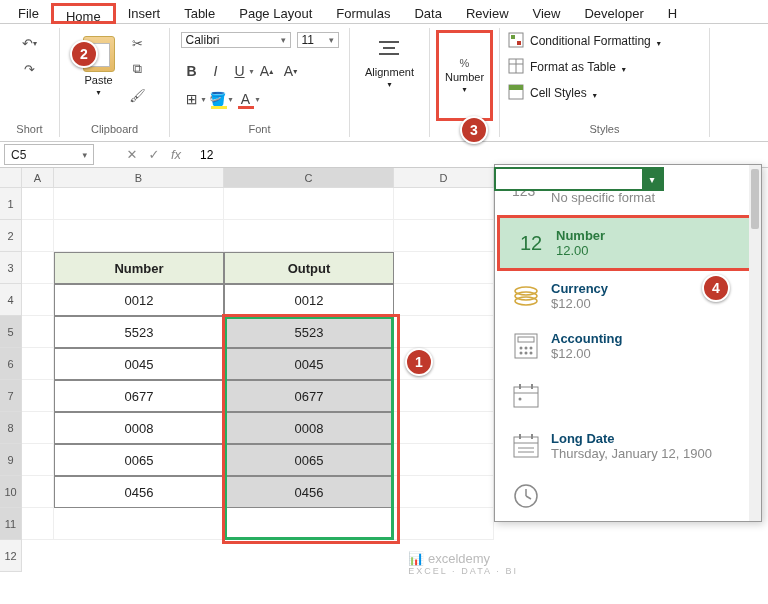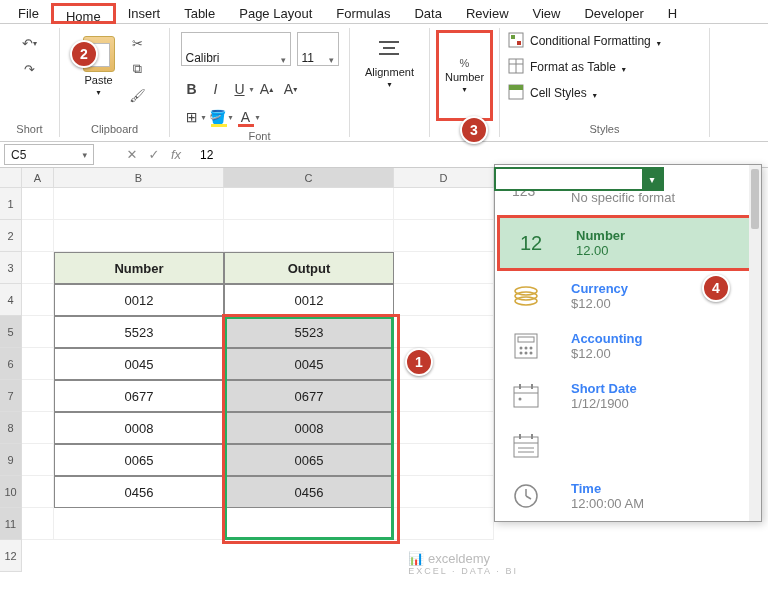--- a/index.html
+++ b/index.html
@@ -10,21 +10,21 @@
 .tab.home-highlight{border:3px solid #e74c3c}
 .ribbon{display:flex;border-bottom:1px solid #ccc;height:118px;padding:4px 0}
 .group{border-right:1px solid #ddd;padding:4px 8px 2px;display:flex;flex-direction:column;justify-content:space-between;align-items:center}
 .group-label{color:#666;font-size:11px;text-align:center;margin-top:2px}
 .group-content{display:flex;align-items:flex-start;gap:6px;flex:1}
 .icon-btn{display:flex;align-items:center;justify-content:center;width:26px;height:22px;cursor:pointer;color:#555}
 .big-btn{display:flex;flex-direction:column;align-items:center;justify-content:center;padding:4px;cursor:pointer;gap:2px}
 .big-btn span{font-size:11px}
 .paste-icon{width:32px;height:36px;background:linear-gradient(#f2d191,#e4b965);border:1px solid #c9a84f;border-radius:3px;position:relative}
 .paste-icon::after{content:"";position:absolute;top:6px;left:4px;right:4px;bottom:4px;background:#fff;border:1px solid #bbb}
-.combo{display:flex;align-items:flex-end;border:1px solid #bbb;height:34px;font-size:12px;padding:0 4px;background:#fff}
+.combo{display:flex;align-items:center;border:1px solid #bbb;height:16px;font-size:12px;padding:0 4px;background:#fff}
 .combo .chev{margin-left:auto;color:#666;font-size:9px}
 .font-box{width:110px}
 .size-box{width:42px}
 .font-row{display:flex;gap:6px;margin-bottom:6px}
 .btn-row{display:flex;gap:2px;align-items:center}
 .btn-row .b{width:22px;height:22px;display:flex;align-items:center;justify-content:center;cursor:pointer;font-size:14px;color:#444}
 .btn-row .chev-sm{font-size:8px;color:#666;margin-left:-3px}
 .underline{text-decoration:underline}
 .number-highlight{border:3px solid #e74c3c;padding:2px}
 .percent-icon{font-size:22px;color:#555}
@@ -48,24 +48,24 @@
 .title-merge{width:340px;background:#dfe9ec;border:1px solid #888;font-weight:bold;font-size:14px}
 .header-cell{width:170px;background:#e8f0de;border:1px solid #888;font-weight:bold;text-align:center}
 .data-cell{width:170px;border:1px solid #888;background:#fff;text-align:center}
 .data-cell.sel{background:#d9d9d9}
 .sel-outline{position:absolute;border:3px solid #27ae60;pointer-events:none}
 .red-outline{position:absolute;border:3px solid #e74c3c;pointer-events:none}
 .annotation{position:absolute;width:28px;height:28px;border-radius:50%;background:#c0392b;border:2px solid #fff;box-shadow:0 1px 3px rgba(0,0,0,.4);color:#fff;font-weight:bold;display:flex;align-items:center;justify-content:center;font-size:14px;z-index:20}
 .dropdown{position:absolute;top:164px;left:494px;width:268px;background:#fff;border:1px solid #999;box-shadow:2px 2px 8px rgba(0,0,0,.2);z-index:10}
 .dd-trigger{position:absolute;top:167px;left:494px;width:170px;height:24px;border:2px solid #2a7a3f;background:#fff;display:flex;align-items:center;z-index:11}
 .dd-trigger .chev{margin-left:auto;width:20px;height:20px;background:#2a7a3f;color:#fff;display:flex;align-items:center;justify-content:center;font-size:10px}
-.dd-item{display:flex;align-items:center;gap:28px;padding:10px 14px;cursor:pointer}
+.dd-item{display:flex;align-items:center;gap:8px;padding:10px 14px;cursor:pointer}
 .dd-item.selected{background:#c8e6d0}
 .dd-icon{width:34px;height:30px;color:#8a8a8a;display:flex;align-items:center;justify-content:center}
-.dd-text .t{font-size:13px;font-weight:600;color:#3b82f6}
+.dd-text .t{font-size:13px;font-weight:600;color:#0c4a6e}
 .dd-text .s{font-size:13px;color:#888}
 .dd-item.selected .t{color:#2a7a3f}
 .dd-item.selected .s{color:#2a7a3f}
 .dd-item.selected .dd-icon{color:#2a7a3f}
 .scrollbar{position:absolute;right:0;top:0;bottom:0;width:12px;background:#f0f0f0}
 .scrollbar .thumb{position:absolute;top:4px;left:2px;right:2px;height:60px;background:#c4c4c4;border-radius:2px}
 .number-red{border:3px solid #e74c3c;margin:0 2px}
 .watermark{position:absolute;right:250px;bottom:28px;font-size:13px;color:#bbb;z-index:5}
 .watermark .sub{font-size:9px;letter-spacing:2px}
 .corner{width:22px;height:20px;background:#f3f3f3;border-right:1px solid #ddd;border-bottom:1px solid #ddd}
@@ -371,49 +371,45 @@
   <div class="dd-item">
     <div class="dd-icon">
         <svg width="30" height="28">
           <rect x="3" y="5" width="24" height="20" fill="none" stroke="#8a8a8a"></rect>
           <line x1="3" y1="11" x2="27" y2="11" stroke="#8a8a8a"></line>
           <line x1="9" y1="2" x2="9" y2="7" stroke="#8a8a8a" stroke-width="2"></line>
           <line x1="21" y1="2" x2="21" y2="7" stroke="#8a8a8a" stroke-width="2"></line>
           <circle cx="9" cy="17" r="1.5" fill="#8a8a8a"></circle>
         </svg>
       </div>
-    <div class="dd-text">
-        <div class="t">Short Date</div>
-        <div class="s">1/12/1900</div>
-      </div>
   </div>
   <div class="dd-item">
     <div class="dd-icon">
         <svg width="30" height="28">
           <rect x="3" y="5" width="24" height="20" fill="none" stroke="#8a8a8a"></rect>
           <line x1="3" y1="11" x2="27" y2="11" stroke="#8a8a8a"></line>
           <line x1="9" y1="2" x2="9" y2="7" stroke="#8a8a8a" stroke-width="2"></line>
           <line x1="21" y1="2" x2="21" y2="7" stroke="#8a8a8a" stroke-width="2"></line>
           <line x1="7" y1="16" x2="23" y2="16" stroke="#8a8a8a"></line>
           <line x1="7" y1="20" x2="23" y2="20" stroke="#8a8a8a"></line>
         </svg>
       </div>
+    <div class="dd-text">
+        <div class="t">Long Date</div>
+        <div class="s">Thursday, January 12, 1900</div>
+      </div>
   </div>
   <div class="dd-item">
     <div class="dd-icon">
         <svg width="30" height="28">
           <circle cx="15" cy="14" r="11" fill="none" stroke="#8a8a8a" stroke-width="1.5"></circle>
           <line x1="15" y1="14" x2="15" y2="7" stroke="#8a8a8a" stroke-width="1.5"></line>
           <line x1="15" y1="14" x2="20" y2="17" stroke="#8a8a8a" stroke-width="1.5"></line>
         </svg>
       </div>
-    <div class="dd-text">
-        <div class="t">Time</div>
-        <div class="s">12:00:00 AM</div>
-      </div>
   </div>
   <div class="scrollbar">
       <div class="thumb"></div>
     </div>
 </div>
 
 <div class="annotation" style="top:348px;left:405px">1</div>
 <div class="annotation" style="top:40px;left:70px">2</div>
 <div class="annotation" style="top:116px;left:460px">3</div>
 <div class="annotation" style="top:274px;left:702px">4</div>

